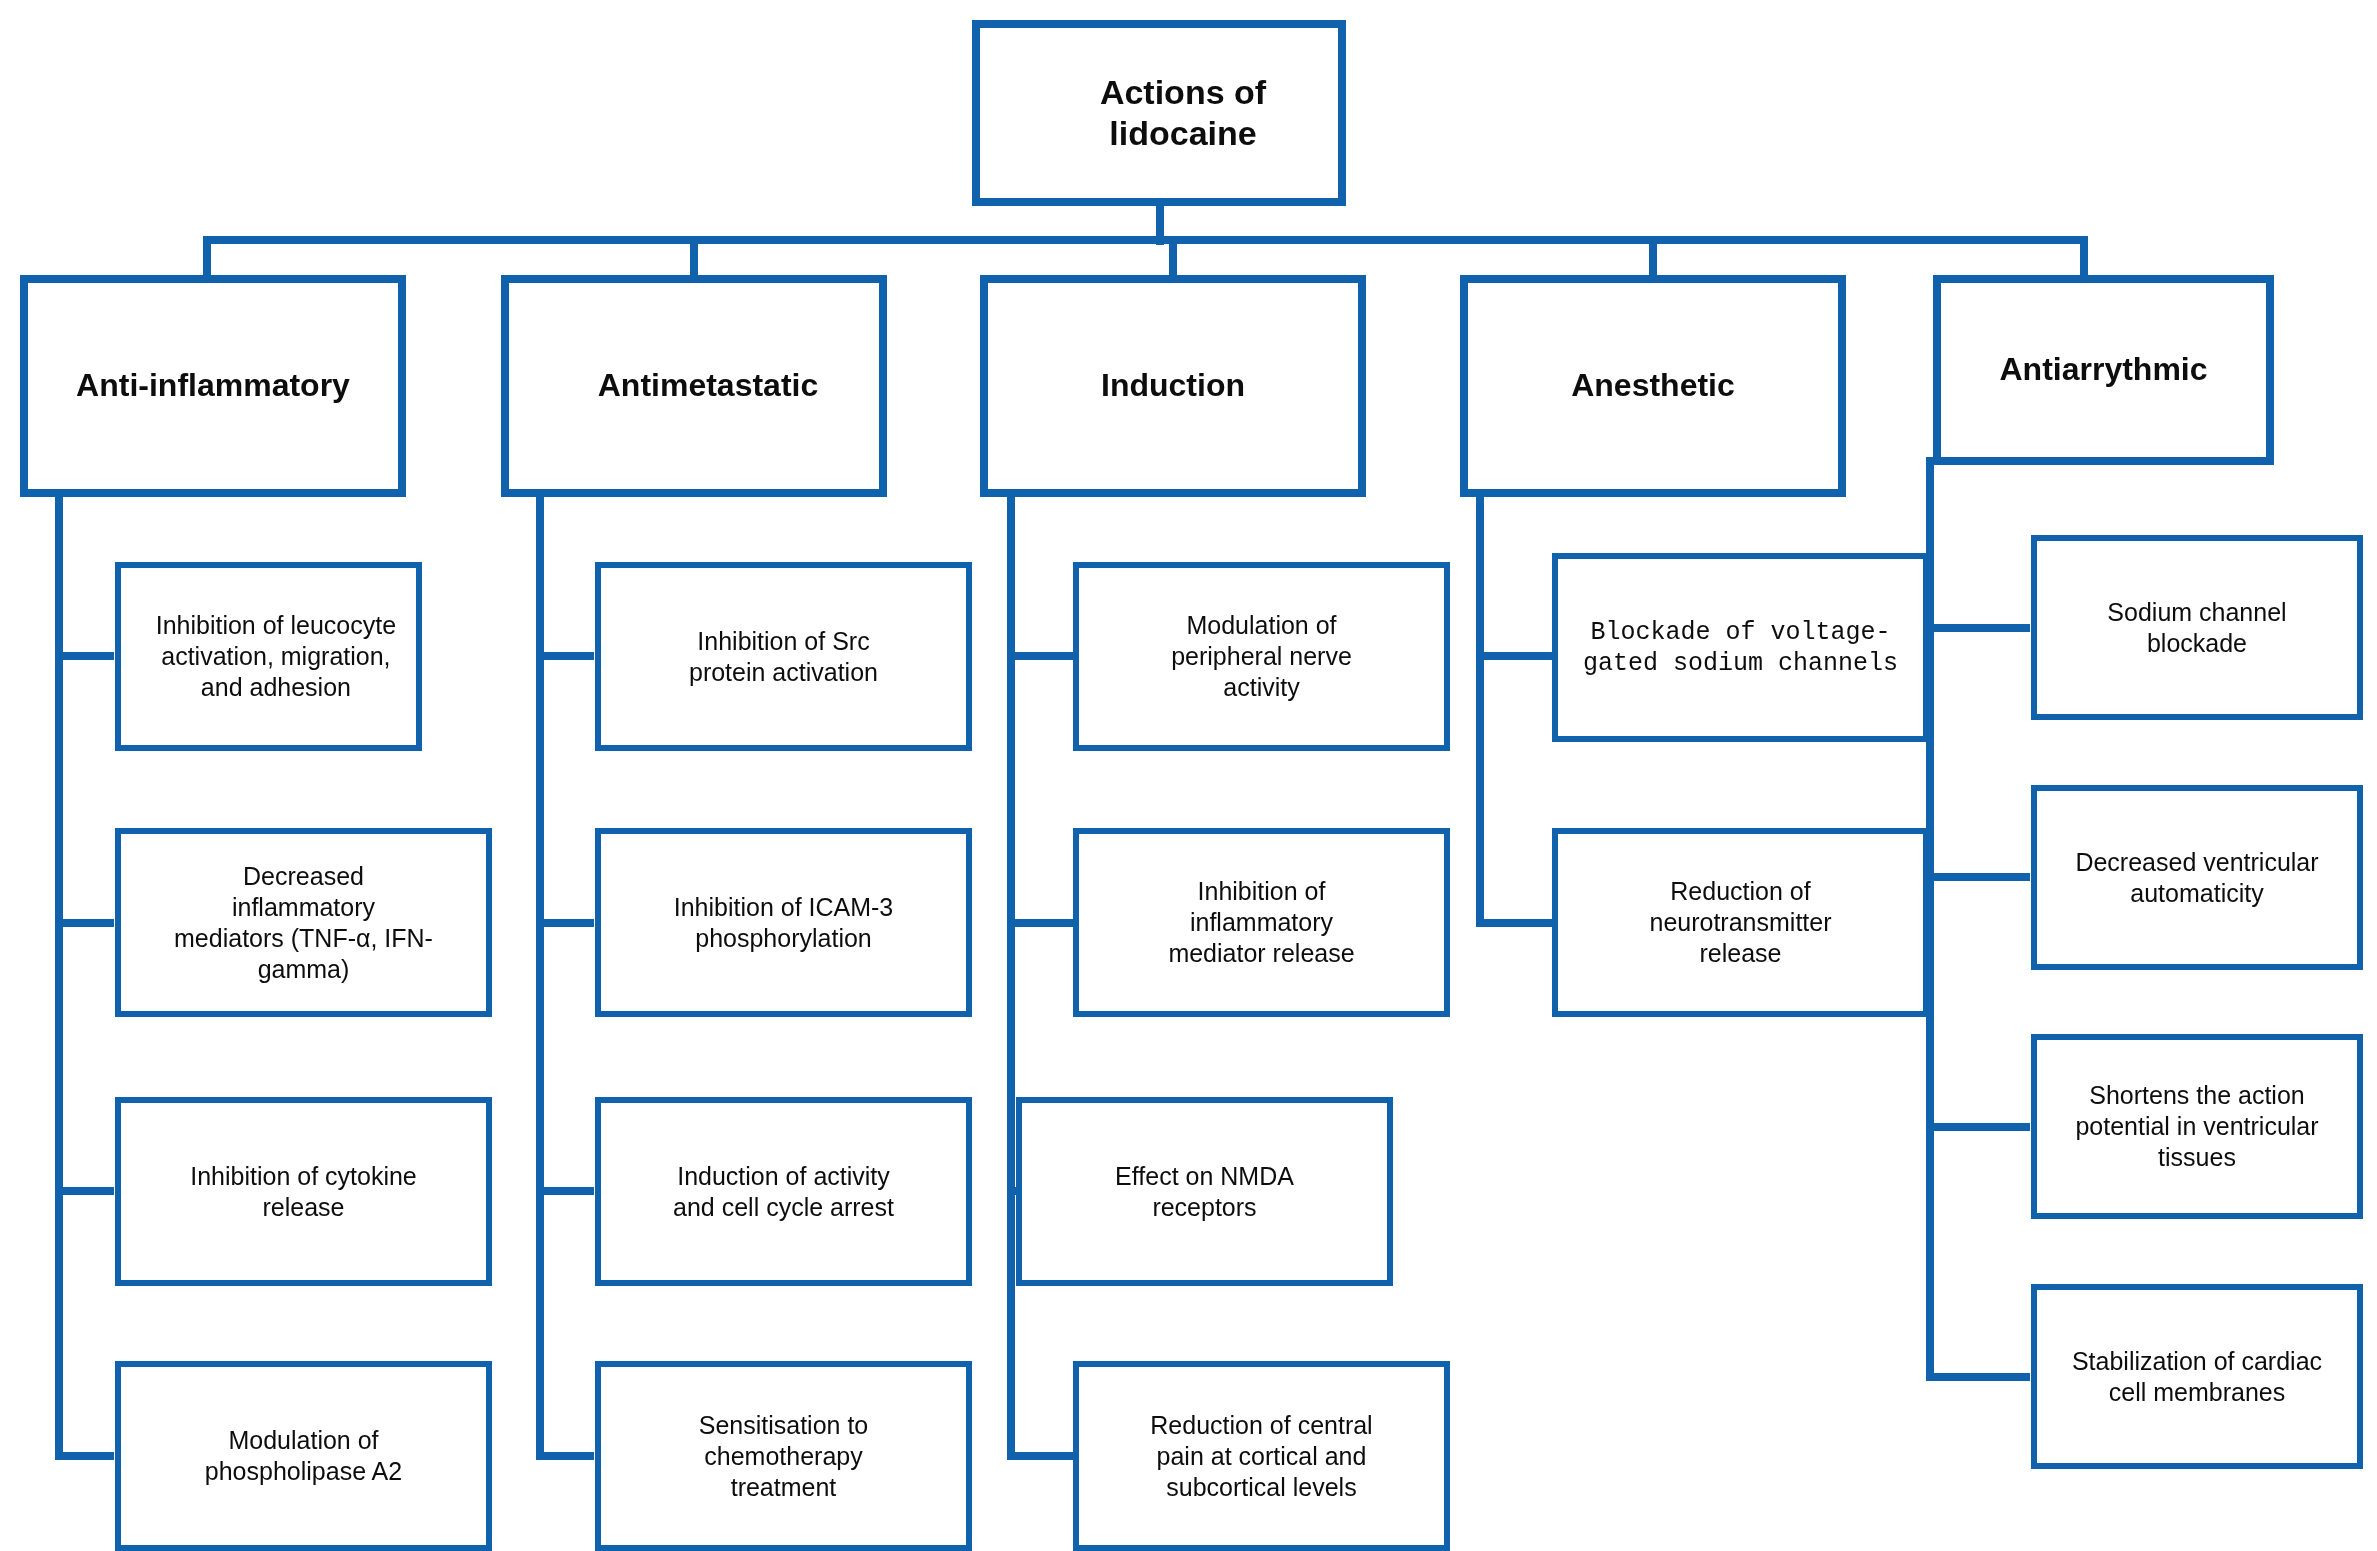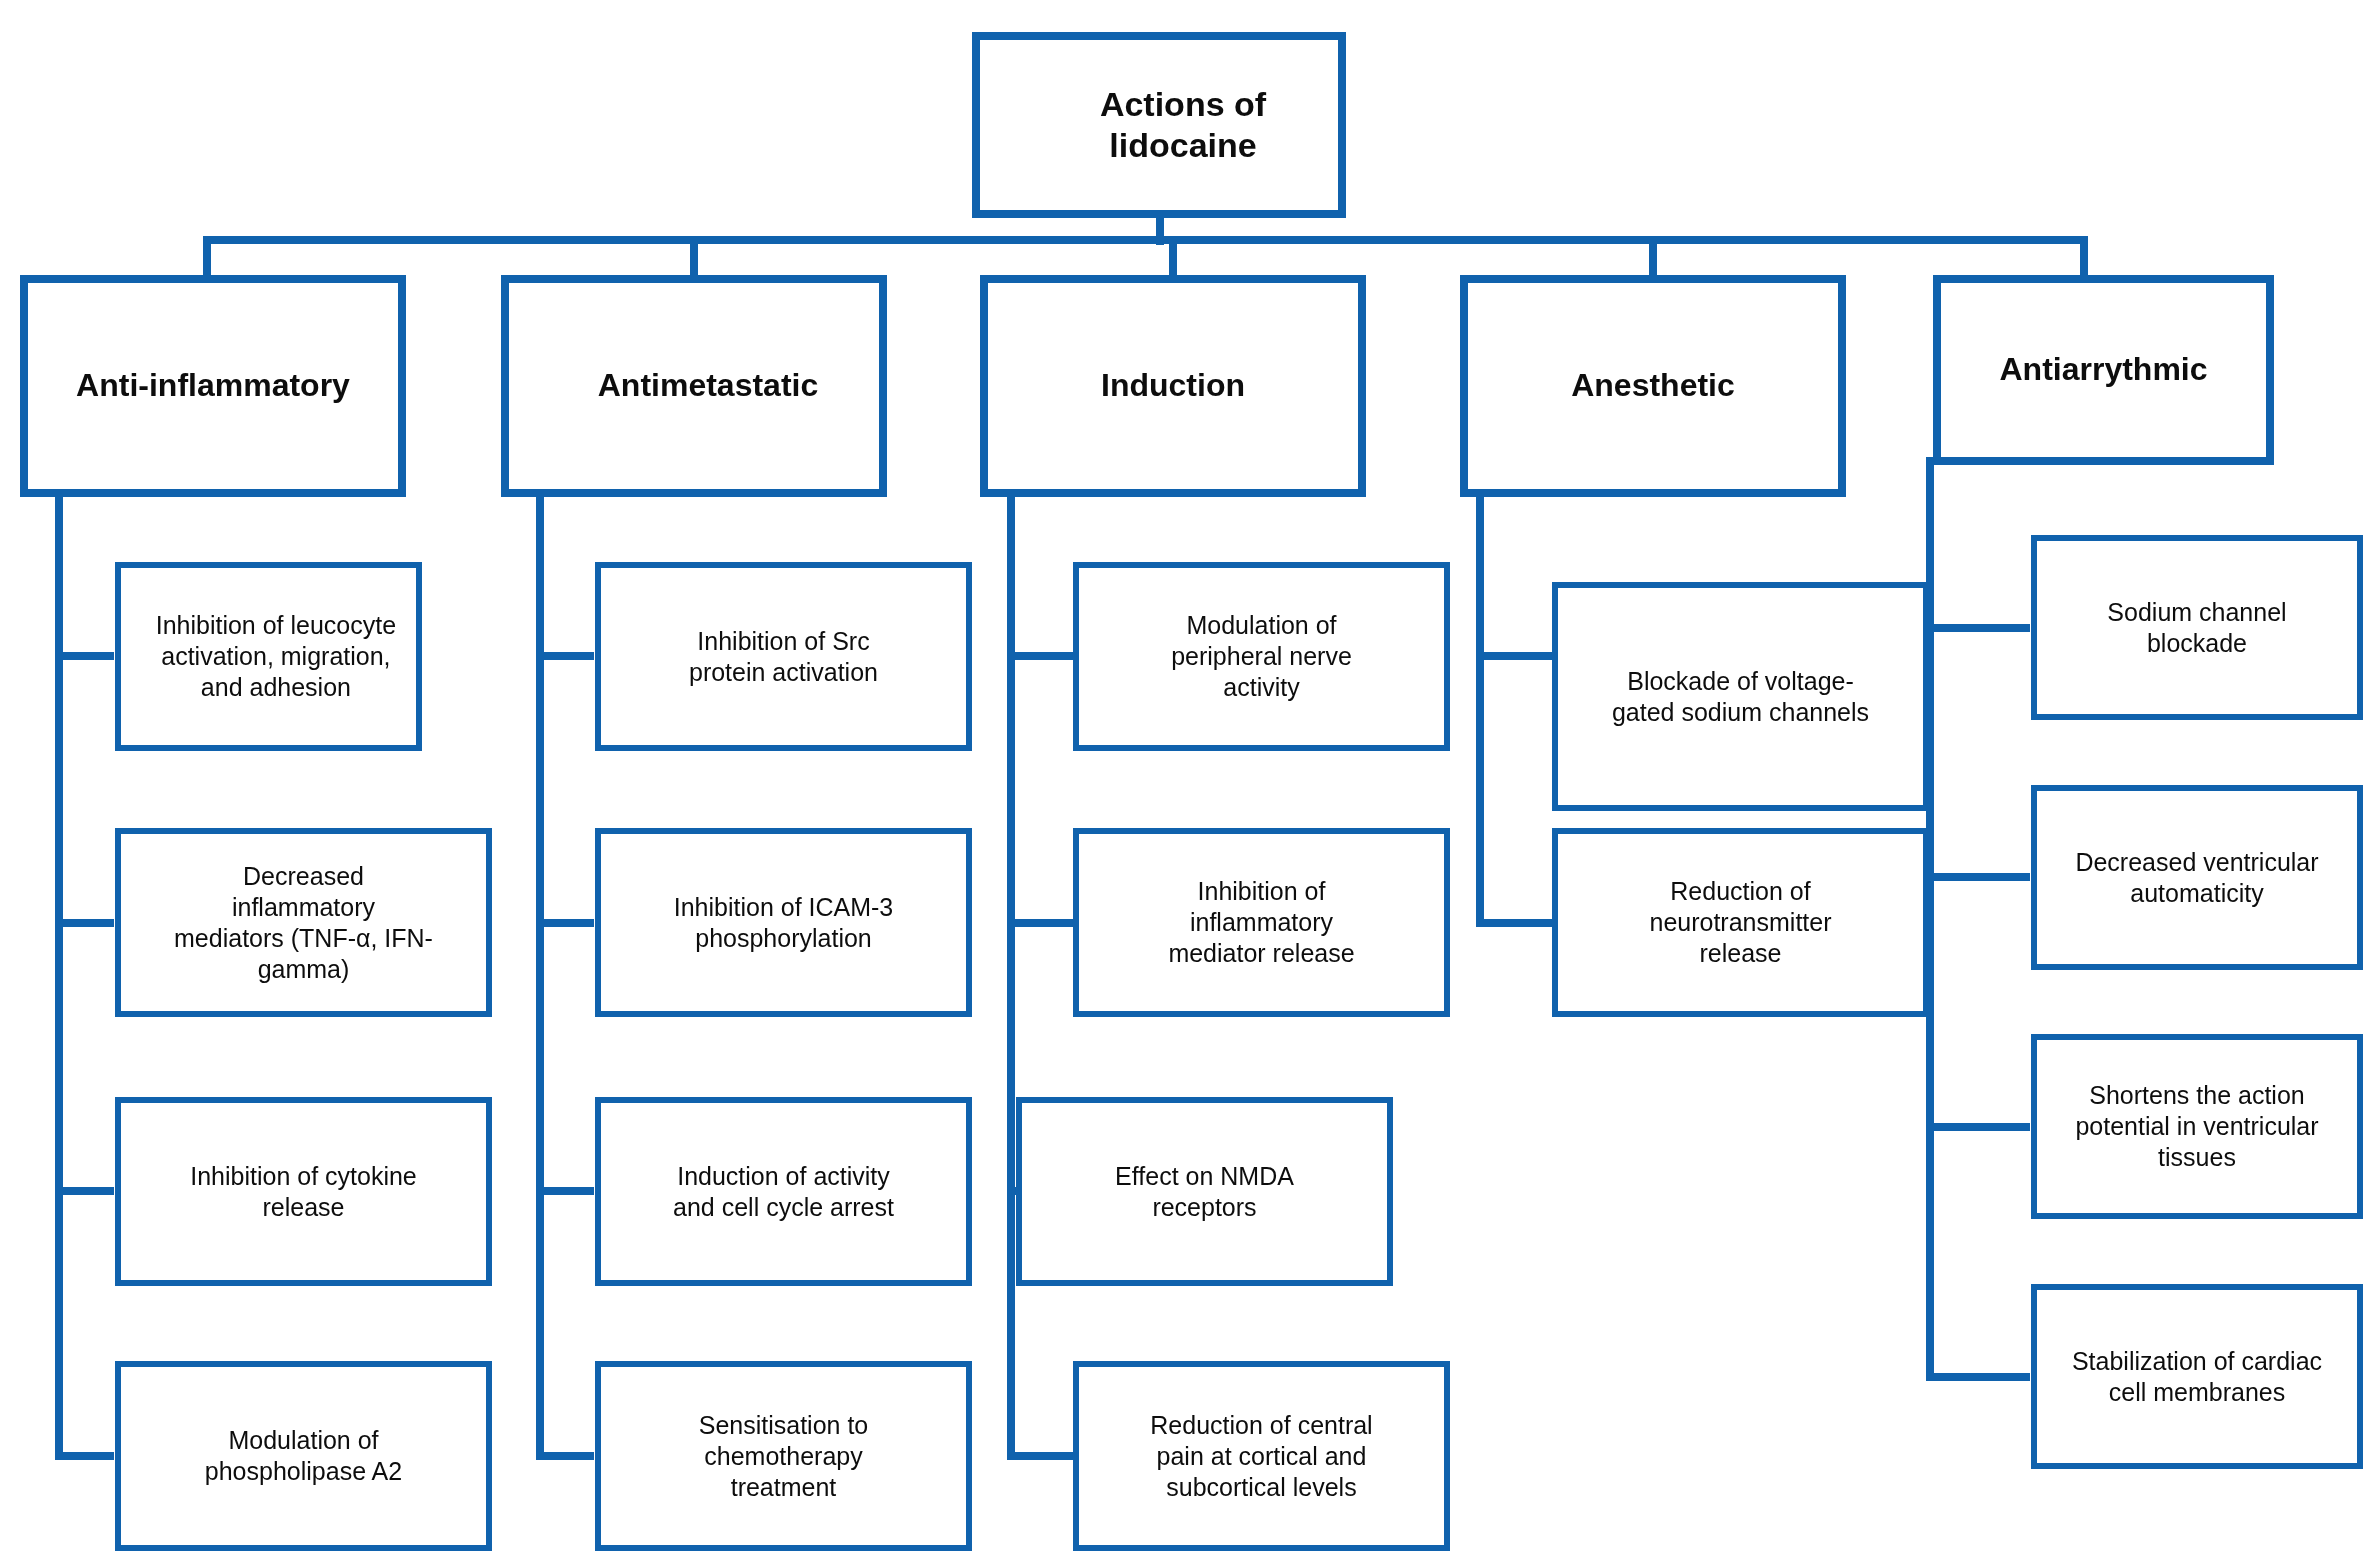--- a/index.html
+++ b/index.html
@@ -69,21 +69,21 @@
   <div class="line h" style="left:1007px; top:1452px; width:66px;"></div>
 
   <div class="line h" style="left:1476px; top:652px;  width:77px;"></div>
   <div class="line h" style="left:1476px; top:919px; width:77px;"></div>
 
   <div class="line h" style="left:1926px; top:624px;  width:104px;"></div>
   <div class="line h" style="left:1926px; top:873px; width:104px;"></div>
   <div class="line h" style="left:1926px; top:1123px; width:104px;"></div>
   <div class="line h" style="left:1926px; top:1373px; width:104px;"></div>
 
-  <div class="node title-node" style="left:972px; top:32px; width:374px; height:186px;padding-left:48px;">Actions of
+  <div class="node title-node" style="left:972px; top:20px; width:374px; height:186px;padding-left:48px;">Actions of
 lidocaine</div>
 
   <div class="node header-node" style="left:20px; top:275px; width:386px; height:222px;">Anti-inflammatory</div>
   <div class="node header-node" style="left:501px; top:275px; width:386px; height:222px;padding-left:28px;">Antimetastatic</div>
   <div class="node header-node" style="left:980px; top:275px; width:386px; height:222px;">Induction</div>
   <div class="node header-node" style="left:1460px; top:275px; width:386px; height:222px;">Anesthetic</div>
   <div class="node header-node" style="left:1933px; top:275px; width:341px; height:190px;">Antiarrythmic</div>
 
   <div class="node child-node" style="left:115px; top:562px;  width:307px; height:189px;padding-left:24px;">Inhibition of leucocyte
 activation, migration,
@@ -112,21 +112,21 @@
 activity</div>
   <div class="node child-node" style="left:1073px; top:828px; width:377px; height:189px;">Inhibition of
 inflammatory
 mediator release</div>
   <div class="node child-node" style="left:1016px; top:1097px; width:377px; height:189px;">Effect on NMDA
 receptors</div>
   <div class="node child-node" style="left:1073px; top:1361px; width:377px; height:190px;">Reduction of central
 pain at cortical and
 subcortical levels</div>
 
-  <div class="node child-node" style="left:1552px; top:582px;  width:377px; height:229px;">Blockade of voltage-
+  <div class="node child-node" style="left:1552px; top:553px;  width:377px; height:189px;font-family:Liberation Mono, monospace;">Blockade of voltage-
 gated sodium channels</div>
   <div class="node child-node" style="left:1552px; top:828px; width:377px; height:189px;">Reduction of
 neurotransmitter
 release</div>
 
   <div class="node child-node" style="left:2031px; top:535px;  width:332px; height:185px;">Sodium channel
 blockade</div>
   <div class="node child-node" style="left:2031px; top:785px; width:332px; height:185px;">Decreased ventricular
 automaticity</div>
   <div class="node child-node" style="left:2031px; top:1034px; width:332px; height:185px;">Shortens the action

